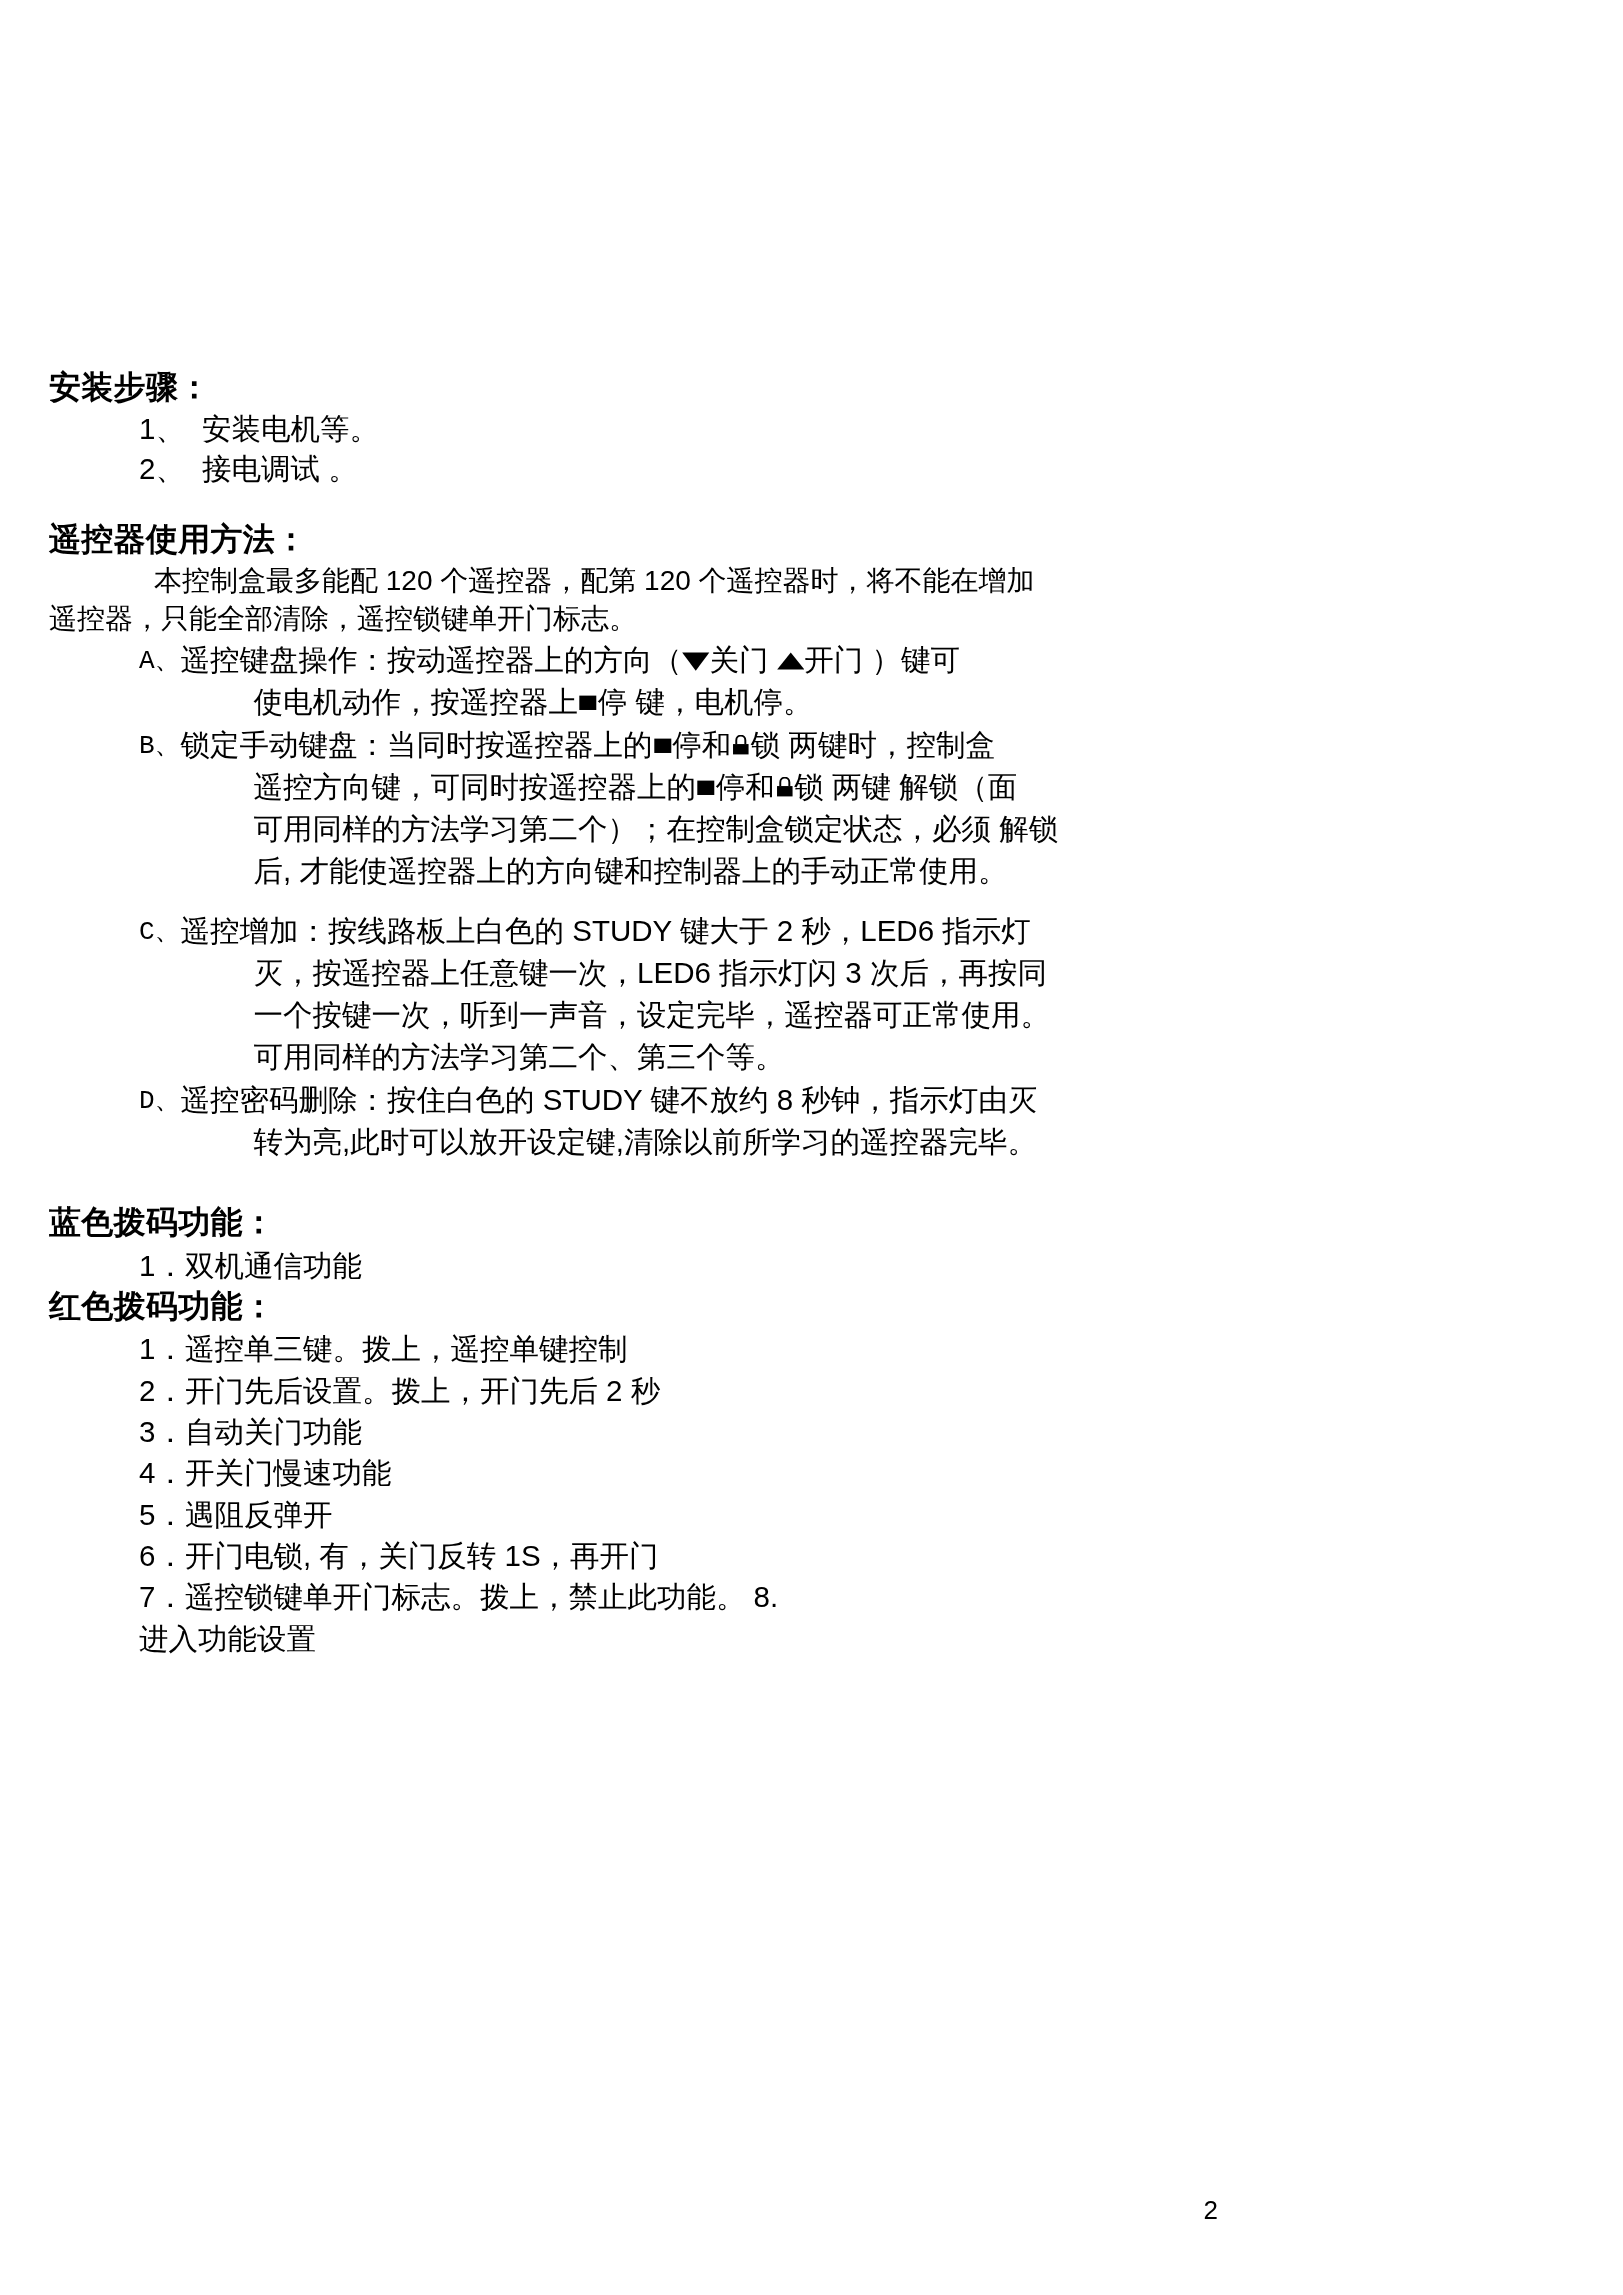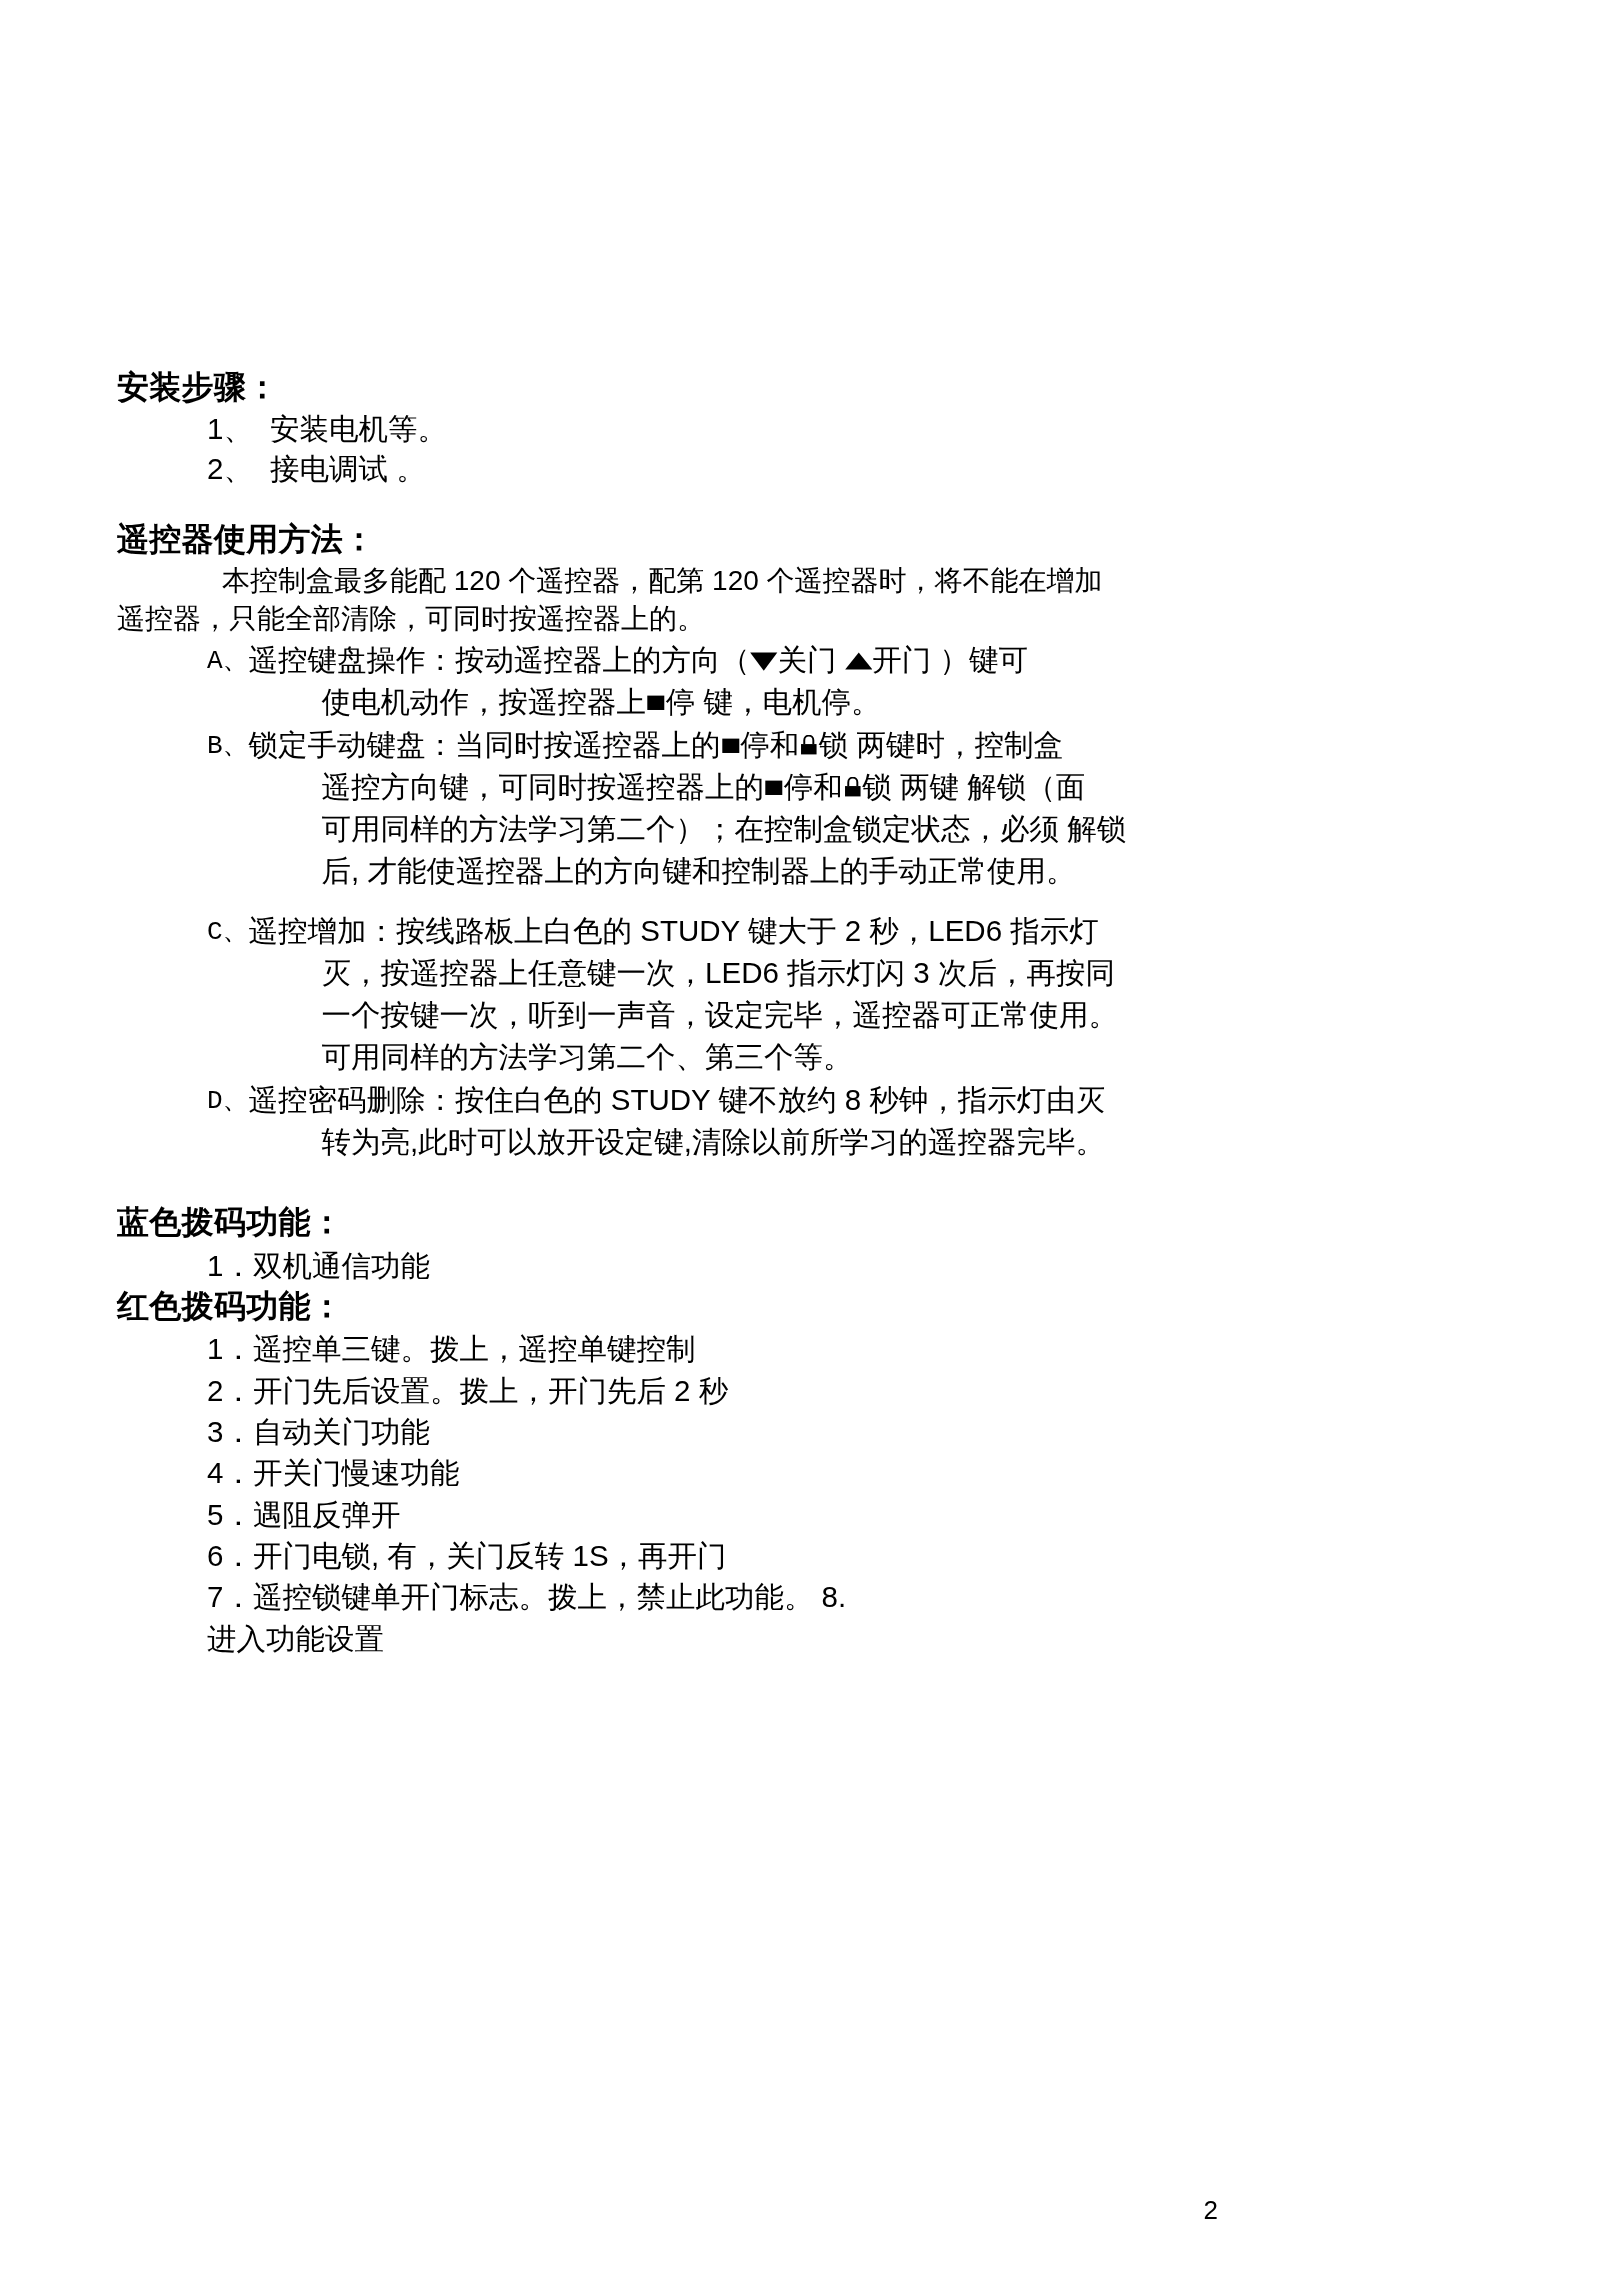--- a/index.html
+++ b/index.html
@@ -13,21 +13,21 @@
     font-family: "Liberation Sans", sans-serif;
     color: #000000;
     position: relative;
   }
   .page {
     position: absolute;
     left: 0; top: 0;
     width: 1316px;
     height: 2295px;
     box-sizing: border-box;
-    padding: 367px 98px 0 117px;
+    padding: 367px 98px 0 49px;
   }
   .h1 {
     font-size: 32px;
     font-weight: bold;
     line-height: 1.25;
     margin: 0 0 2.6px 0;
     letter-spacing: 0.3px;
   }
   .indent-num {
     display: flex;
@@ -125,21 +125,21 @@
   <div class="indent-num">
     <span class="marker">2、</span>
     <span class="txt">接电调试 。</span>
   </div>
 
   <div class="spacer-md"></div>
 
   <div class="h1">遥控器使用方法：</div>
 
   <div class="para first-indent">本控制盒最多能配 120 个遥控器，配第 120 个遥控器时，将不能在增加</div>
-  <div class="para">遥控器，只能全部清除，可同时按遥控器上的。</div>
+  <div class="para">遥控器，只能全部清除，遥控锁键单开门标志。</div>
 
   <div class="lettered">
     <span class="marker">A、</span>
     <span class="content">
       <span class="ln">
         <span class="bold">遥控键盘操作</span><span>：按动遥控器上的方向（</span><span class="sym"><svg width="27.5" height="22" viewBox="0 0 42 34">
               <polygon points="0,4 42,4 21,32" fill="#000"></polygon>
             </svg></span><span>关门</span>&nbsp;<span class="sym"><svg width="27.5" height="22" viewBox="0 0 42 34">
               <polygon points="21,4 42,30 0,30" fill="#000"></polygon>
             </svg></span><span>开门 ）键可</span>

